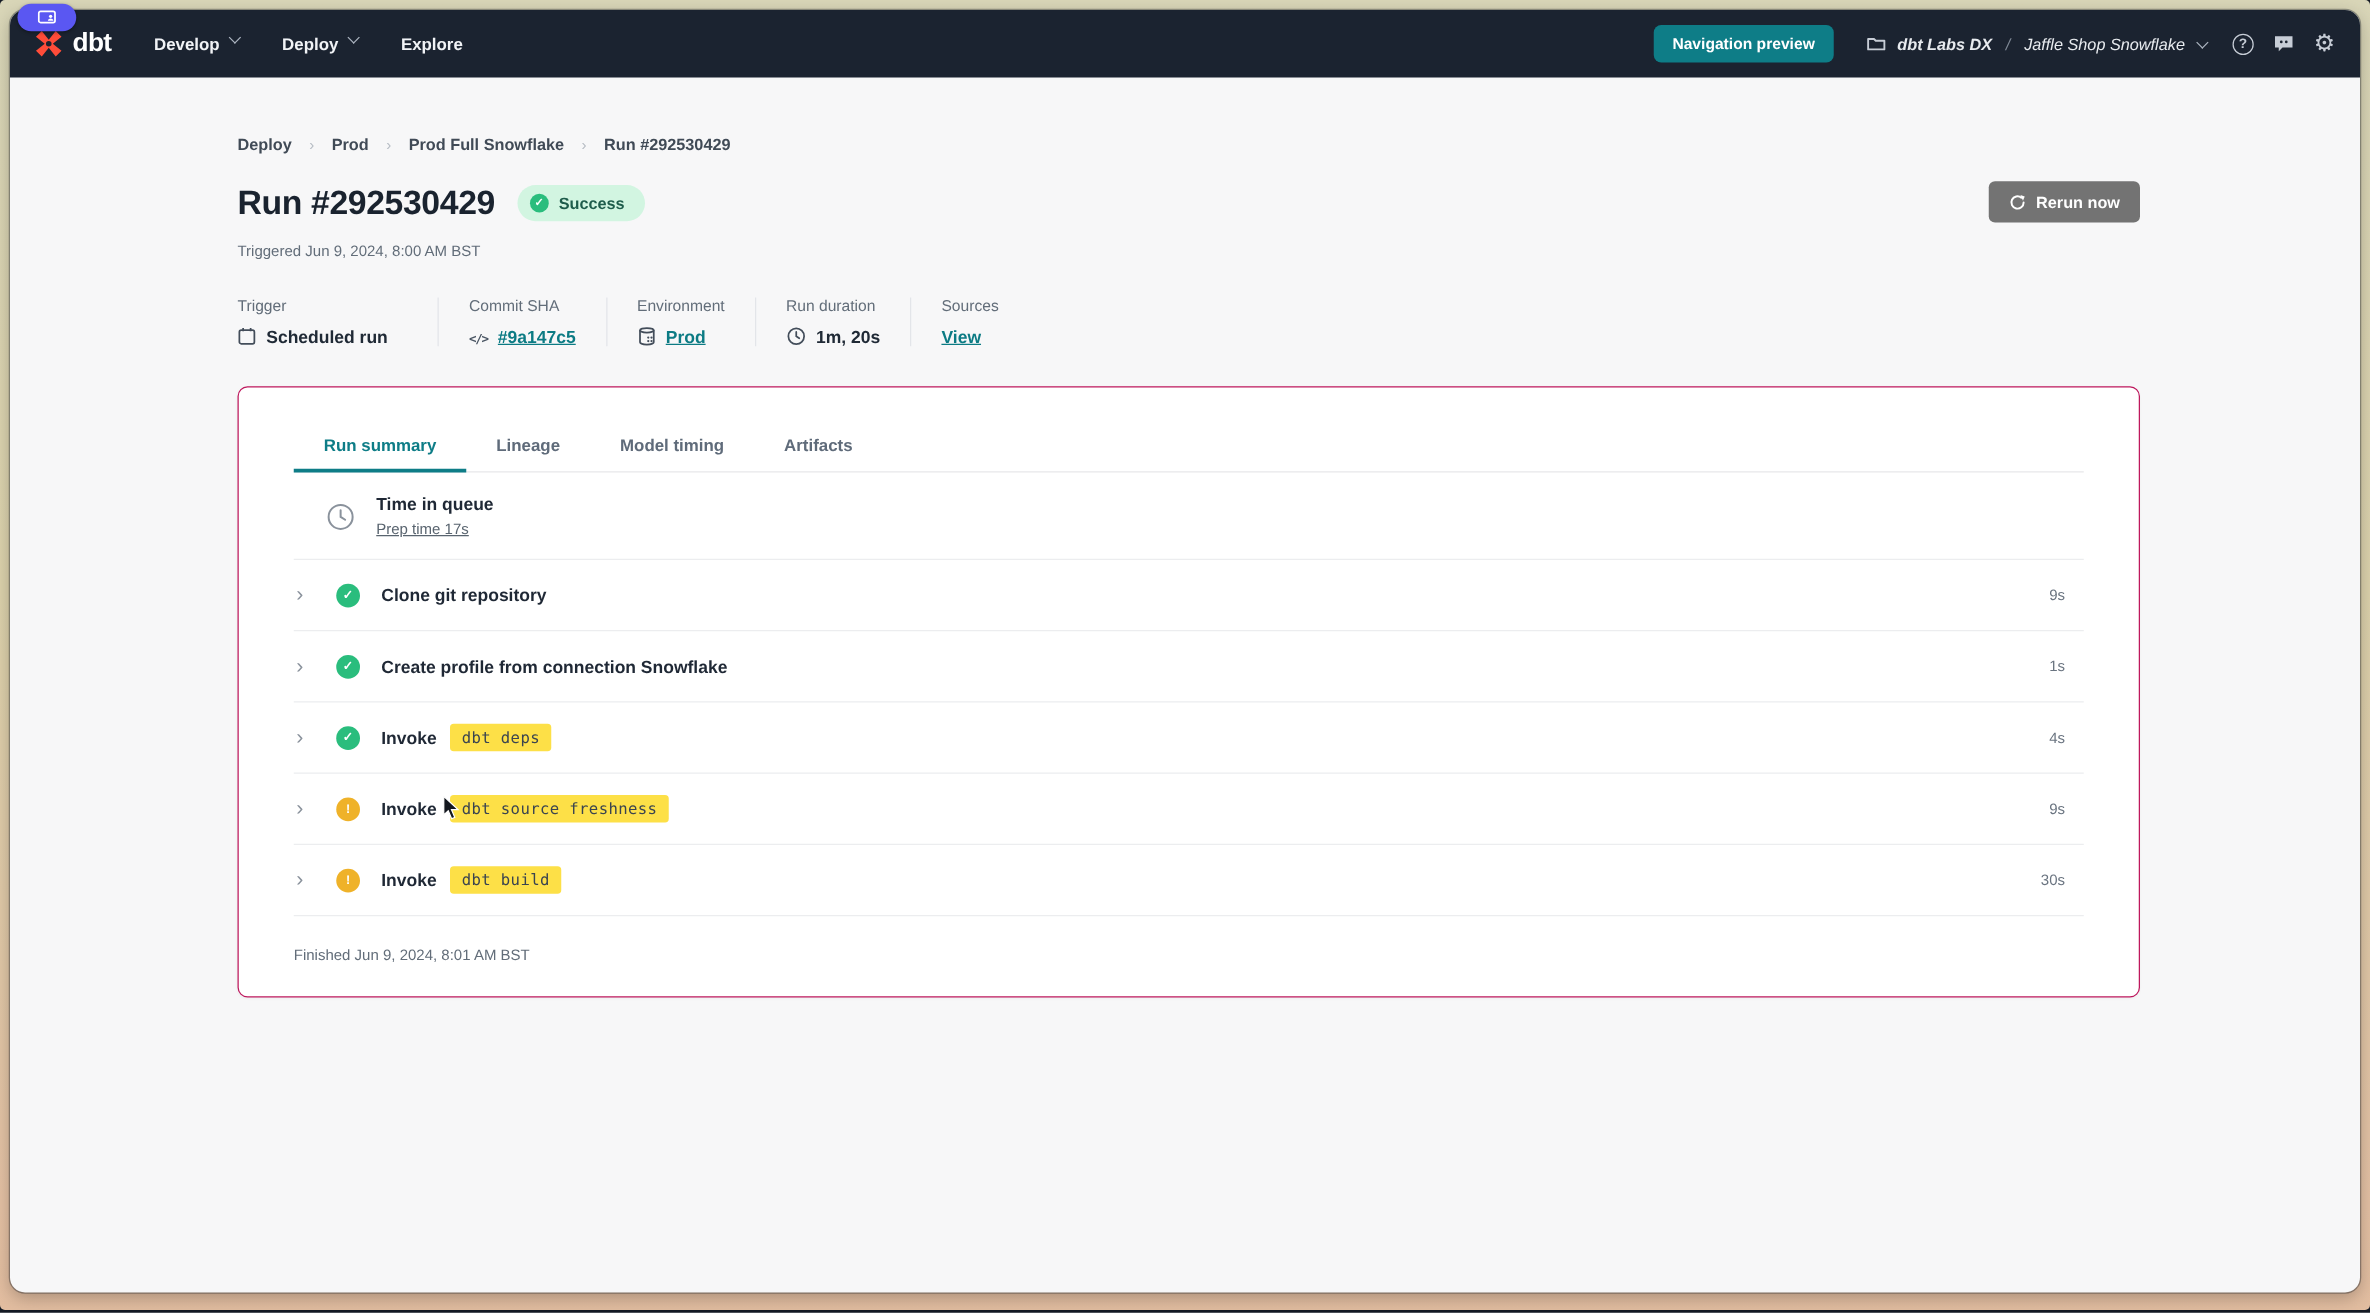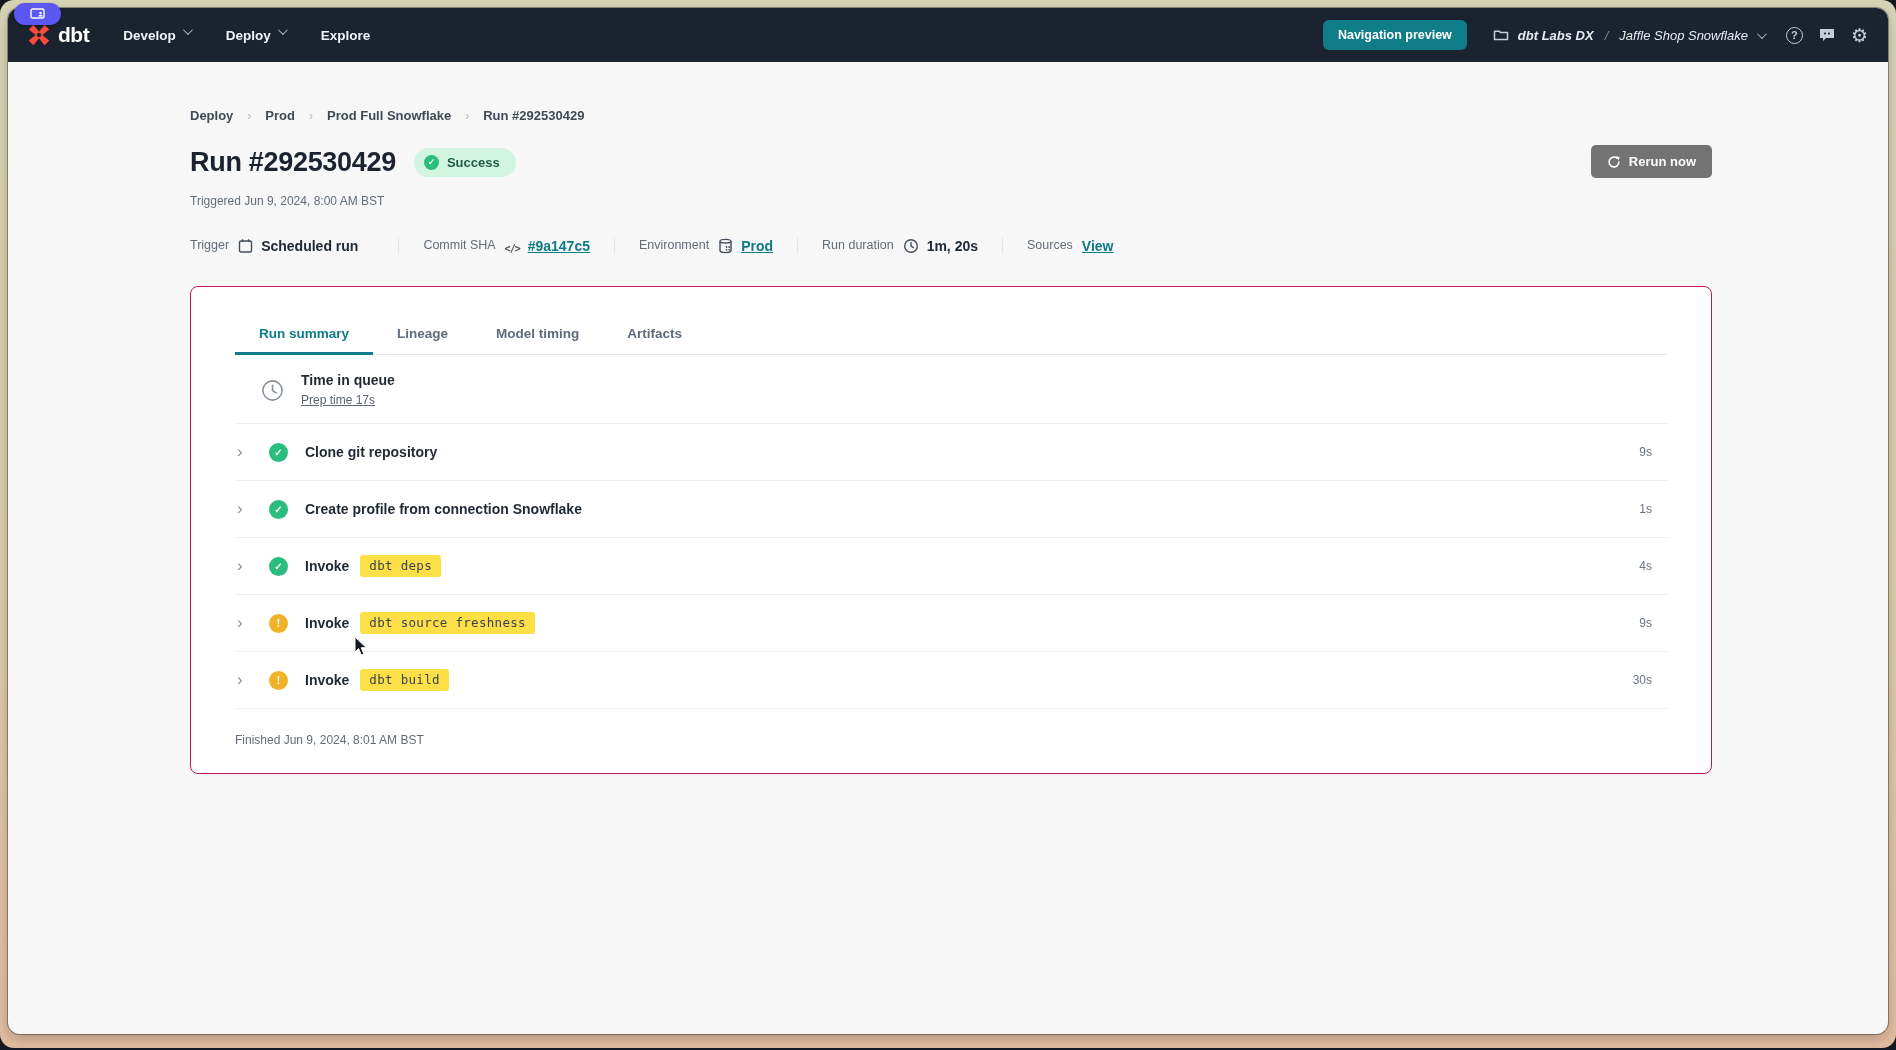--- a/index.html
+++ b/index.html
@@ -1,19 +1,19 @@
 <!DOCTYPE html>
 <html><head>
 <meta charset="utf-8">
 <style>
   * { margin:0; padding:0; box-sizing:border-box; }
   html,body { width:1896px; height:1050px; overflow:hidden; background:#141a24; font-family:"Liberation Sans", sans-serif; }
 
   
-  .frame { position:absolute; inset:0 0 2px 0; border-radius:14px;
+  .frame { position:absolute; inset:0 0 2px 0; border-radius:4px;
            background:linear-gradient(180deg,#d9d6b8 0%, #dcd2ac 45%, #e4c1a4 92%, #e2bda0 100%); }
   .window { position:absolute; left:8px; right:8px; top:8px; bottom:14px; border-radius:12px;
             overflow:hidden; background:#f7f7f8; box-shadow:0 0 0 1px rgba(15,20,30,.35), 0 4px 14px rgba(0,0,0,.25); }
 
   
   .topnav { height:54px; background:#1b2330; display:flex; align-items:center; padding:0 20px 0 18px; }
   .logo { display:flex; align-items:center; gap:6px; margin-right:34px; }
   .logo-text { color:#fff; font-size:21px; font-weight:700; letter-spacing:-.5px; }
   .menus { display:flex; align-items:center; gap:36px; }
   .menu-item { display:flex; align-items:flex-start; gap:7px; color:#f1f3f6; font-size:13.5px; font-weight:700; cursor:pointer; }
@@ -43,21 +43,21 @@
   .status-badge { display:flex; align-items:center; gap:8px; background:#d2f5e1; color:#1e5c4b;
                   font-size:13px; font-weight:700; padding:7px 16px 7px 10px; border-radius:16px; }
   .badge-dot { width:15px; height:15px; border-radius:50%; background:#2abd7d; color:#fff; font-size:9px;
                display:flex; align-items:center; justify-content:center; font-weight:700; }
   .rerun-btn { position:absolute; right:0; top:4px; background:#737373; color:#fff; border:none; border-radius:5px;
                font-size:13px; font-weight:700; padding:9px 16px; display:flex; align-items:center; gap:8px; cursor:pointer; }
   .triggered { margin-top:11px; font-size:12px; color:#626d79; }
 
   
   .meta-row { margin-top:30px; display:flex; align-items:stretch; }
-  .mcol { padding:0 24px; border-left:1px solid #e3e5e9; display:flex; flex-direction:row; gap:9px; }
+  .mcol { padding:0 24px; border-left:1px solid #e3e5e9; display:flex; flex-direction:column; gap:9px; }
   .mcol:first-child { border-left:none; padding-left:0; padding-right:40px; }
   .mlabel { font-size:12.5px; color:#626d79; }
   .mvalue { font-size:14px; font-weight:600; color:#202a36; display:flex; align-items:flex-end; gap:8px; }
   .mlink { color:#0c7b84; text-decoration:underline; cursor:pointer; }
   .micon { display:flex; align-items:center; color:#434d5a; }
   .code-glyph { font-family:"DejaVu Sans Mono", monospace; font-size:10px; color:#4a5563; letter-spacing:-1px; }
 
   
   .card { margin-top:32px; background:#fff; border:1px solid #be185d; border-radius:8px;
           box-shadow:0 1px 2px rgba(16,24,40,.04); padding:0 44px 26px 44px; }

